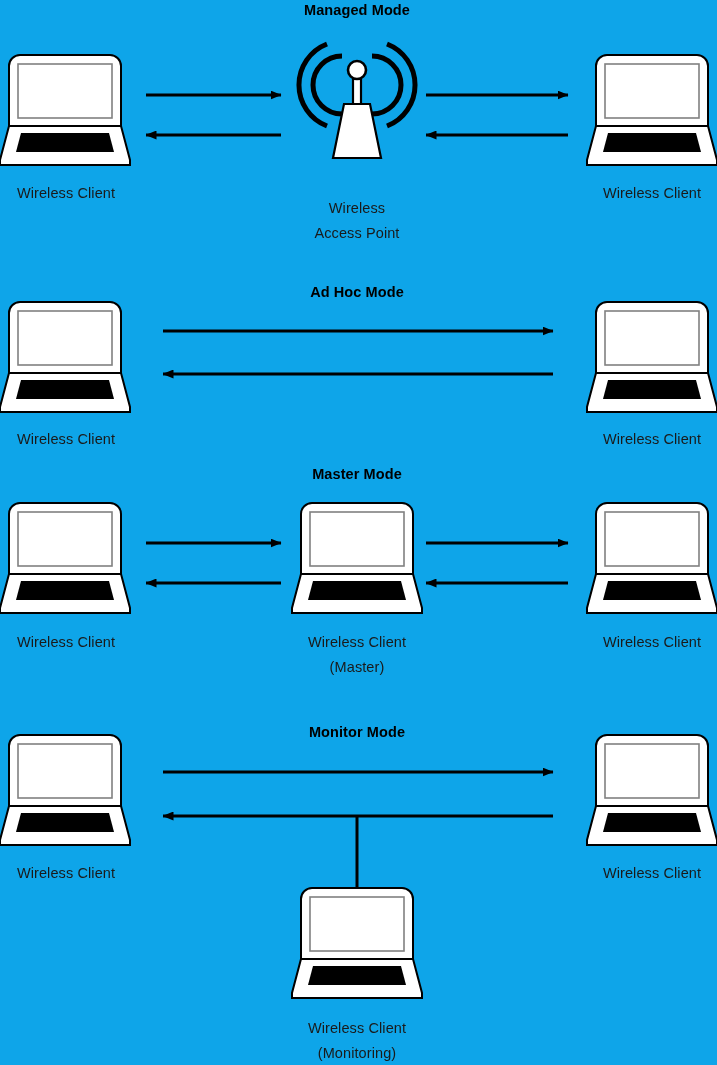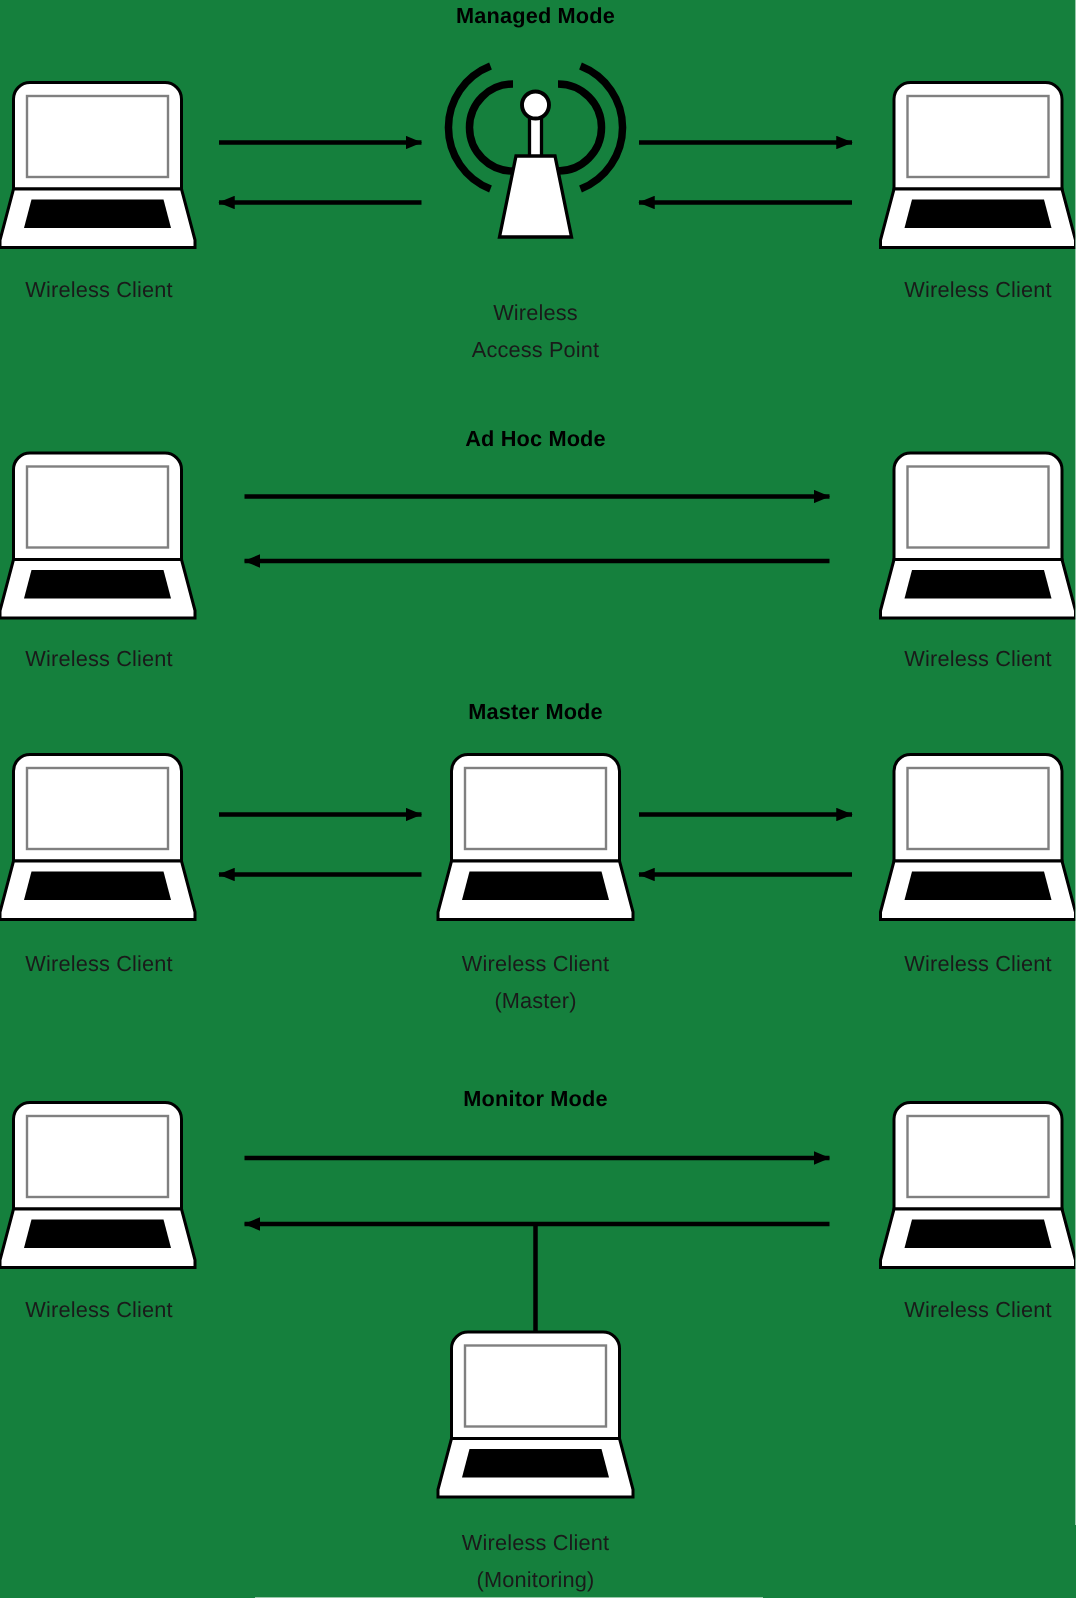--- a/index.html
+++ b/index.html
@@ -7,21 +7,21 @@
     padding: 0;
     background: #ffffff;
   }
   body {
     font-family: "Liberation Sans", sans-serif;
   }
   #diagram-root {
     position: relative;
     width: 717px;
     height: 1065px;
-    background: #15803d;
+    background: #0ea5e9;
     overflow: hidden;
   }
   svg.canvas {
     position: absolute;
     top: 0;
     left: 0;
     width: 717px;
     height: 1065px;
     display: block;
   }

